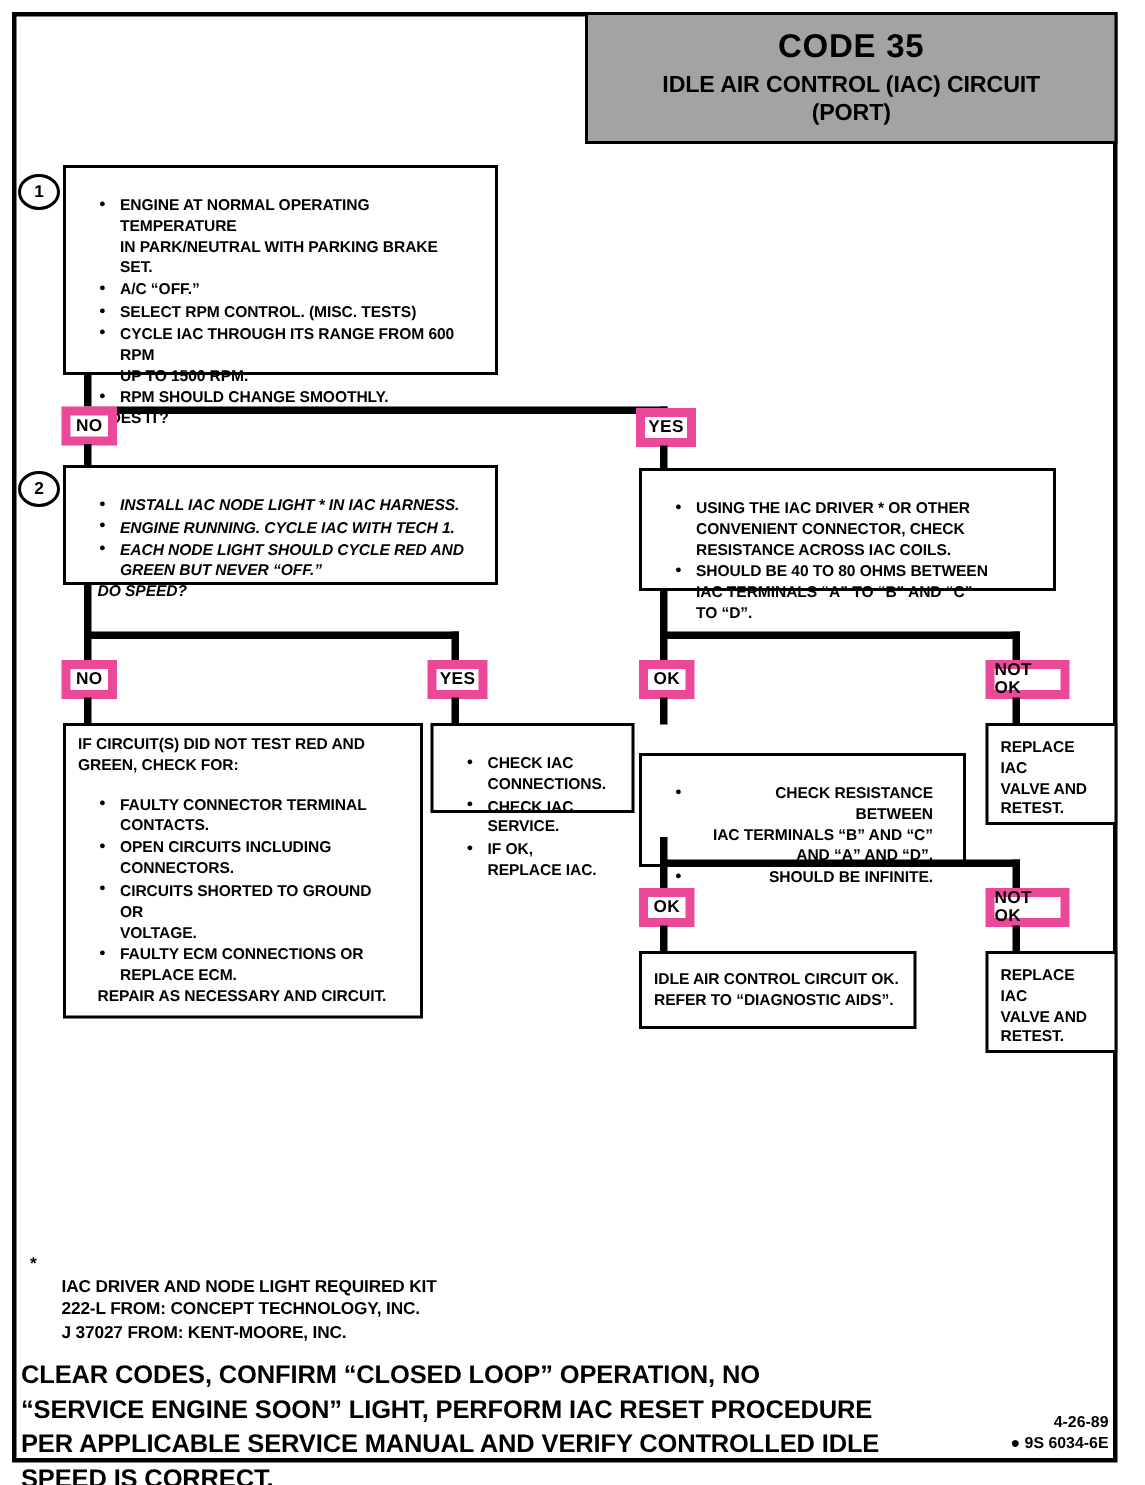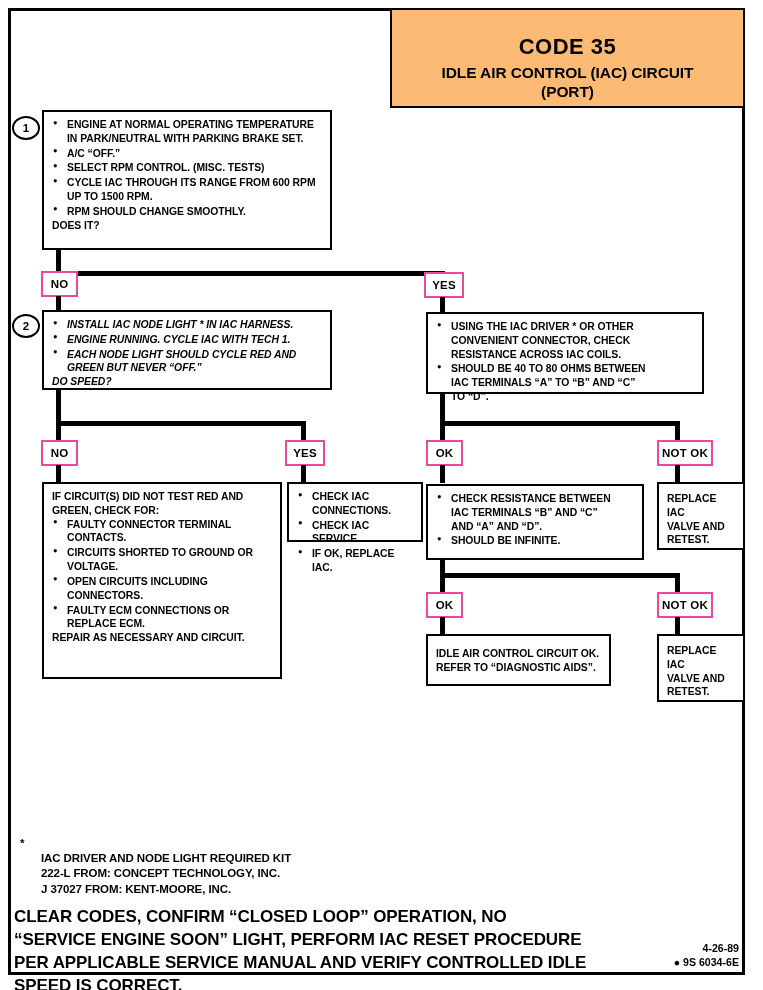--- a/index.html
+++ b/index.html
@@ -30,26 +30,26 @@
     border: 3px solid #000;
     box-sizing: border-box;
   }
 
   
   #header-box {
     position: absolute;
     left: 390px;
     top: 8px;
     width: 355px;
-    height: 100px;
+    height: 88px;
     border: 2px solid #000;
     box-sizing: border-box;
-    background: #fdba74;
+    background: #a3a3a3;
     text-align: center;
-    padding-top: 24px;
+    padding-top: 8px;
   }
   .hdr-code {
     font-size: 22px;
     font-weight: bold;
     letter-spacing: 0.5px;
     line-height: 1.15;
   }
   .hdr-title {
     font-size: 15.5px;
     font-weight: bold;
@@ -64,21 +64,21 @@
     border: 2px solid #000;
     box-sizing: border-box;
     background: #fff;
     font-size: 10.4px;
     font-weight: bold;
     line-height: 1.33;
     letter-spacing: -0.05px;
     padding: 6px 7px 6px 8px;
   }
   .box ul {
-    margin: 0;
+    margin: 13px;
     padding: 0;
     list-style: none;
   }
   .box li {
     position: relative;
     padding-left: 15px;
     margin-bottom: 1px;
   }
   .box li::before {
     content: "\25CF";
@@ -90,21 +90,21 @@
   .box li .cont {
     display: block;
   }
   .plain-line {
     display: block;
   }
 
   
   .label-box {
     position: absolute;
-    border: 2px solid #ec4899;
+    border: 6px solid #ec4899;
     box-sizing: border-box;
     background: #fff;
     font-size: 11.5px;
     font-weight: bold;
     display: flex;
     align-items: center;
     justify-content: center;
     height: 26px;
     letter-spacing: 0.2px;
   }
@@ -281,26 +281,26 @@
 
   <div class="box" style="left:42px; top:482px; width:240px; height:197px;">
     <span class="plain-line">IF CIRCUIT(S) DID NOT TEST RED AND</span>
     <span class="plain-line">GREEN, CHECK FOR:</span>
     <ul>
       <li>
         <span>FAULTY CONNECTOR TERMINAL</span>
         <span class="cont">CONTACTS.</span>
       </li>
       <li>
+        <span>OPEN CIRCUITS INCLUDING</span>
+        <span class="cont">CONNECTORS.</span>
+      </li>
+      <li>
         <span>CIRCUITS SHORTED TO GROUND OR</span>
         <span class="cont">VOLTAGE.</span>
-      </li>
-      <li>
-        <span>OPEN CIRCUITS INCLUDING</span>
-        <span class="cont">CONNECTORS.</span>
       </li>
       <li>
         <span>FAULTY ECM CONNECTIONS OR</span>
         <span class="cont">REPLACE ECM.</span>
         <span class="cont" style="margin-left:-15px;">REPAIR AS NECESSARY AND CIRCUIT.</span>
       </li>
     </ul>
   </div>
 
   <div class="box" style="left:287px; top:482px; width:136px; height:60px;">
@@ -312,21 +312,21 @@
       <li>
         <span>CHECK IAC</span>
         <span class="cont">SERVICE.</span>
       </li>
       <li>
         <span>IF OK, REPLACE IAC.</span>
       </li>
     </ul>
   </div>
 
-  <div class="box" style="left:426px; top:484px; width:218px; height:76px;">
+  <div class="box" style="left:426px; top:502px; width:218px; height:76px;text-align:right;">
     <ul>
       <li>
         <span>CHECK RESISTANCE BETWEEN</span>
         <span class="cont">IAC TERMINALS “B” AND “C”</span>
         <span class="cont">AND “A” AND “D”.</span>
       </li>
       <li>
         <span>SHOULD BE INFINITE.</span>
       </li>
     </ul>

